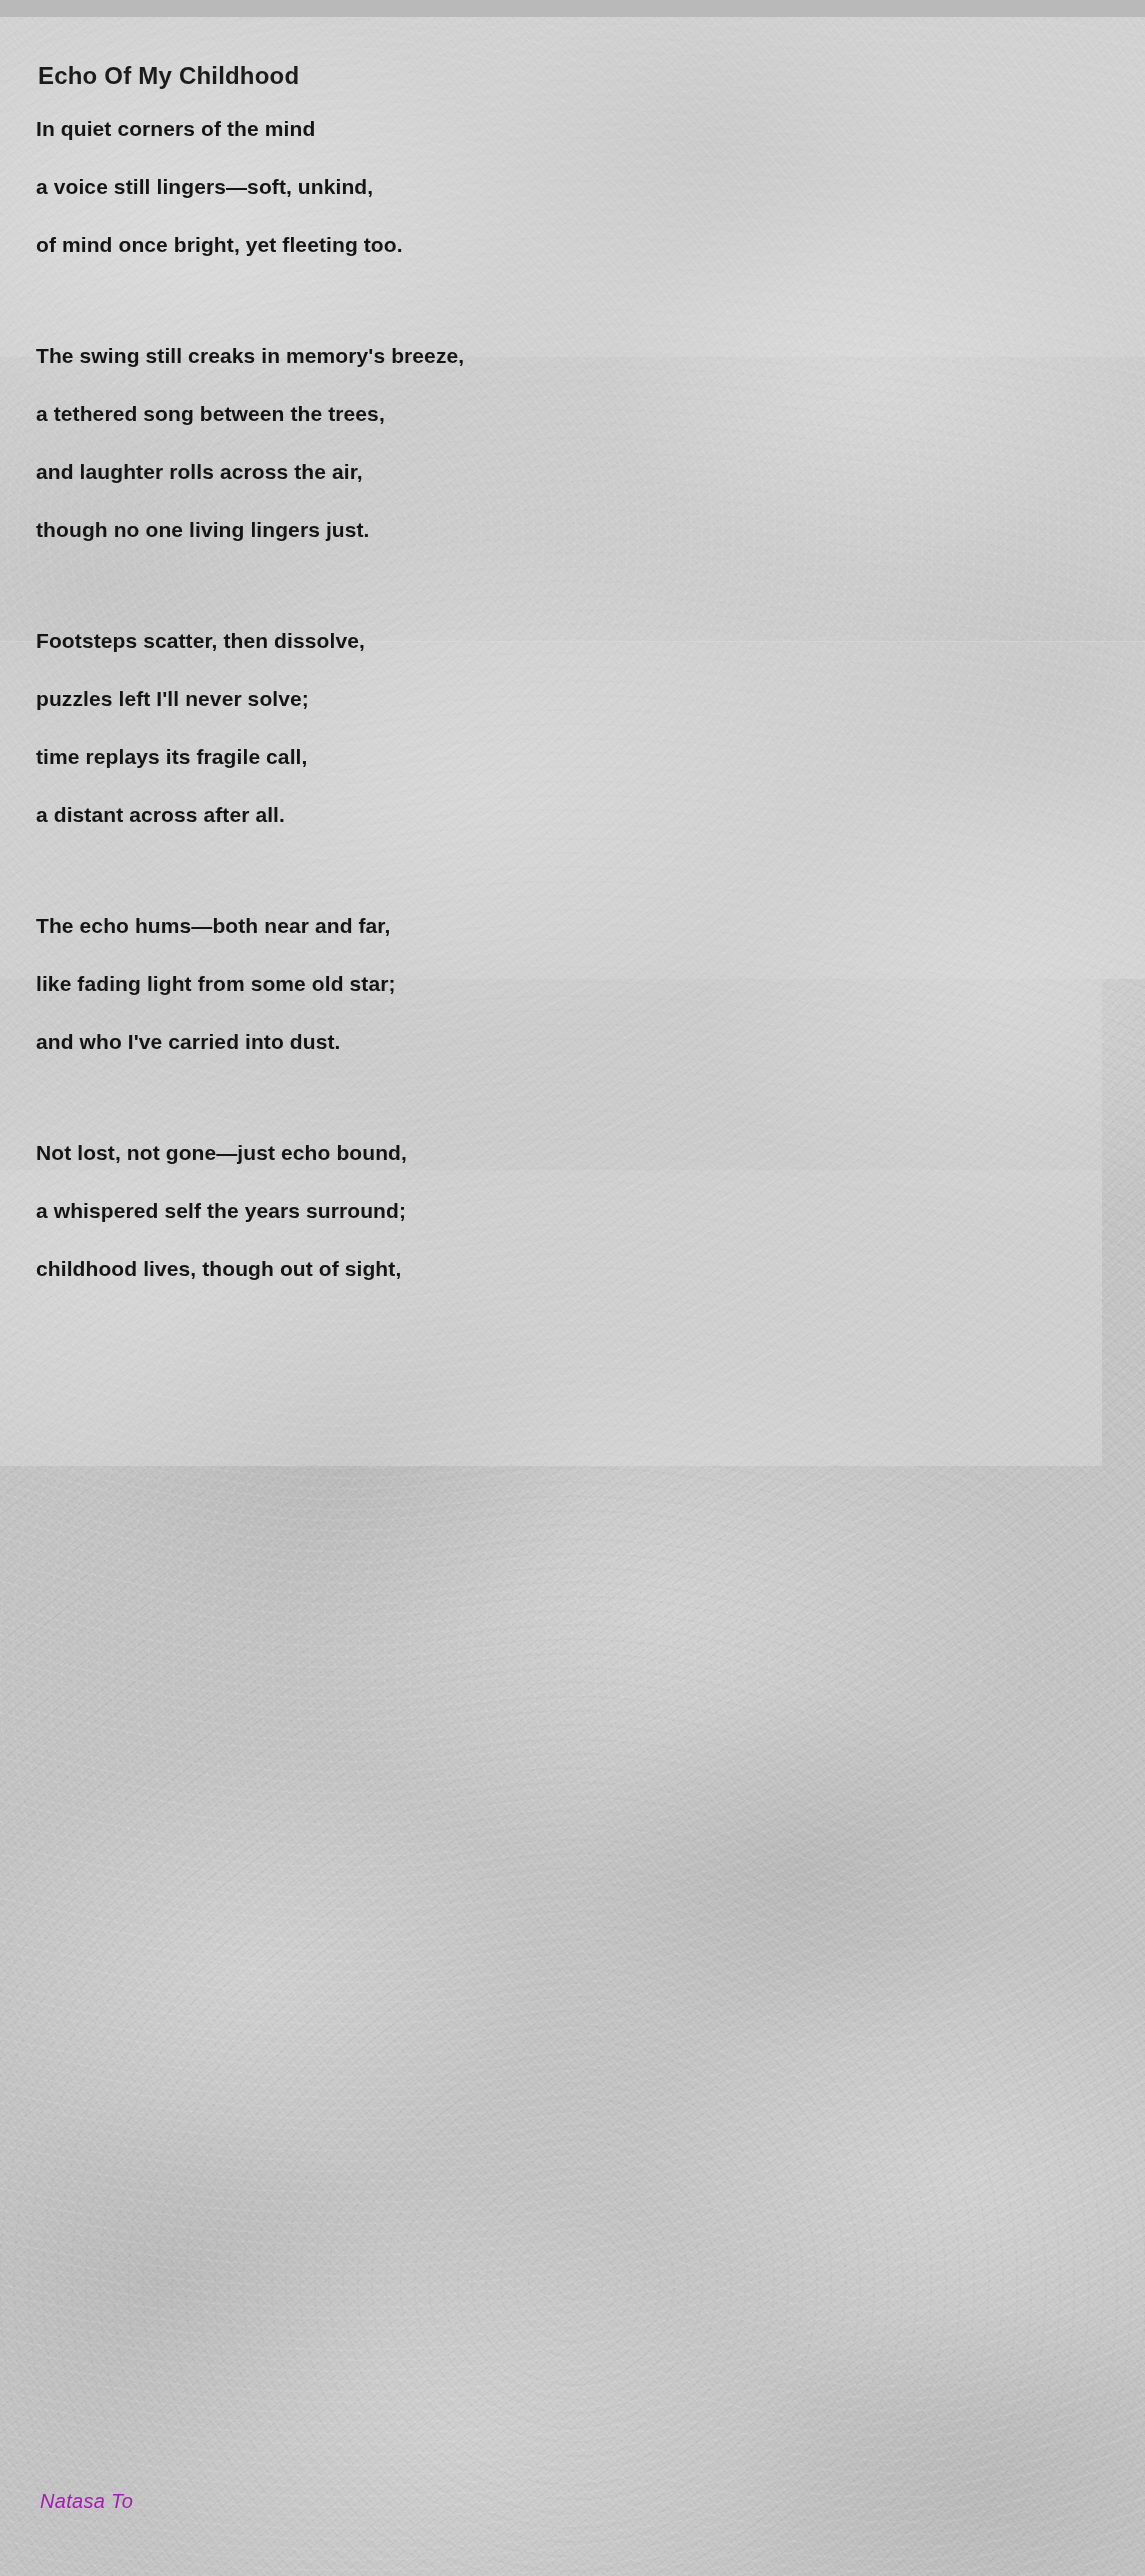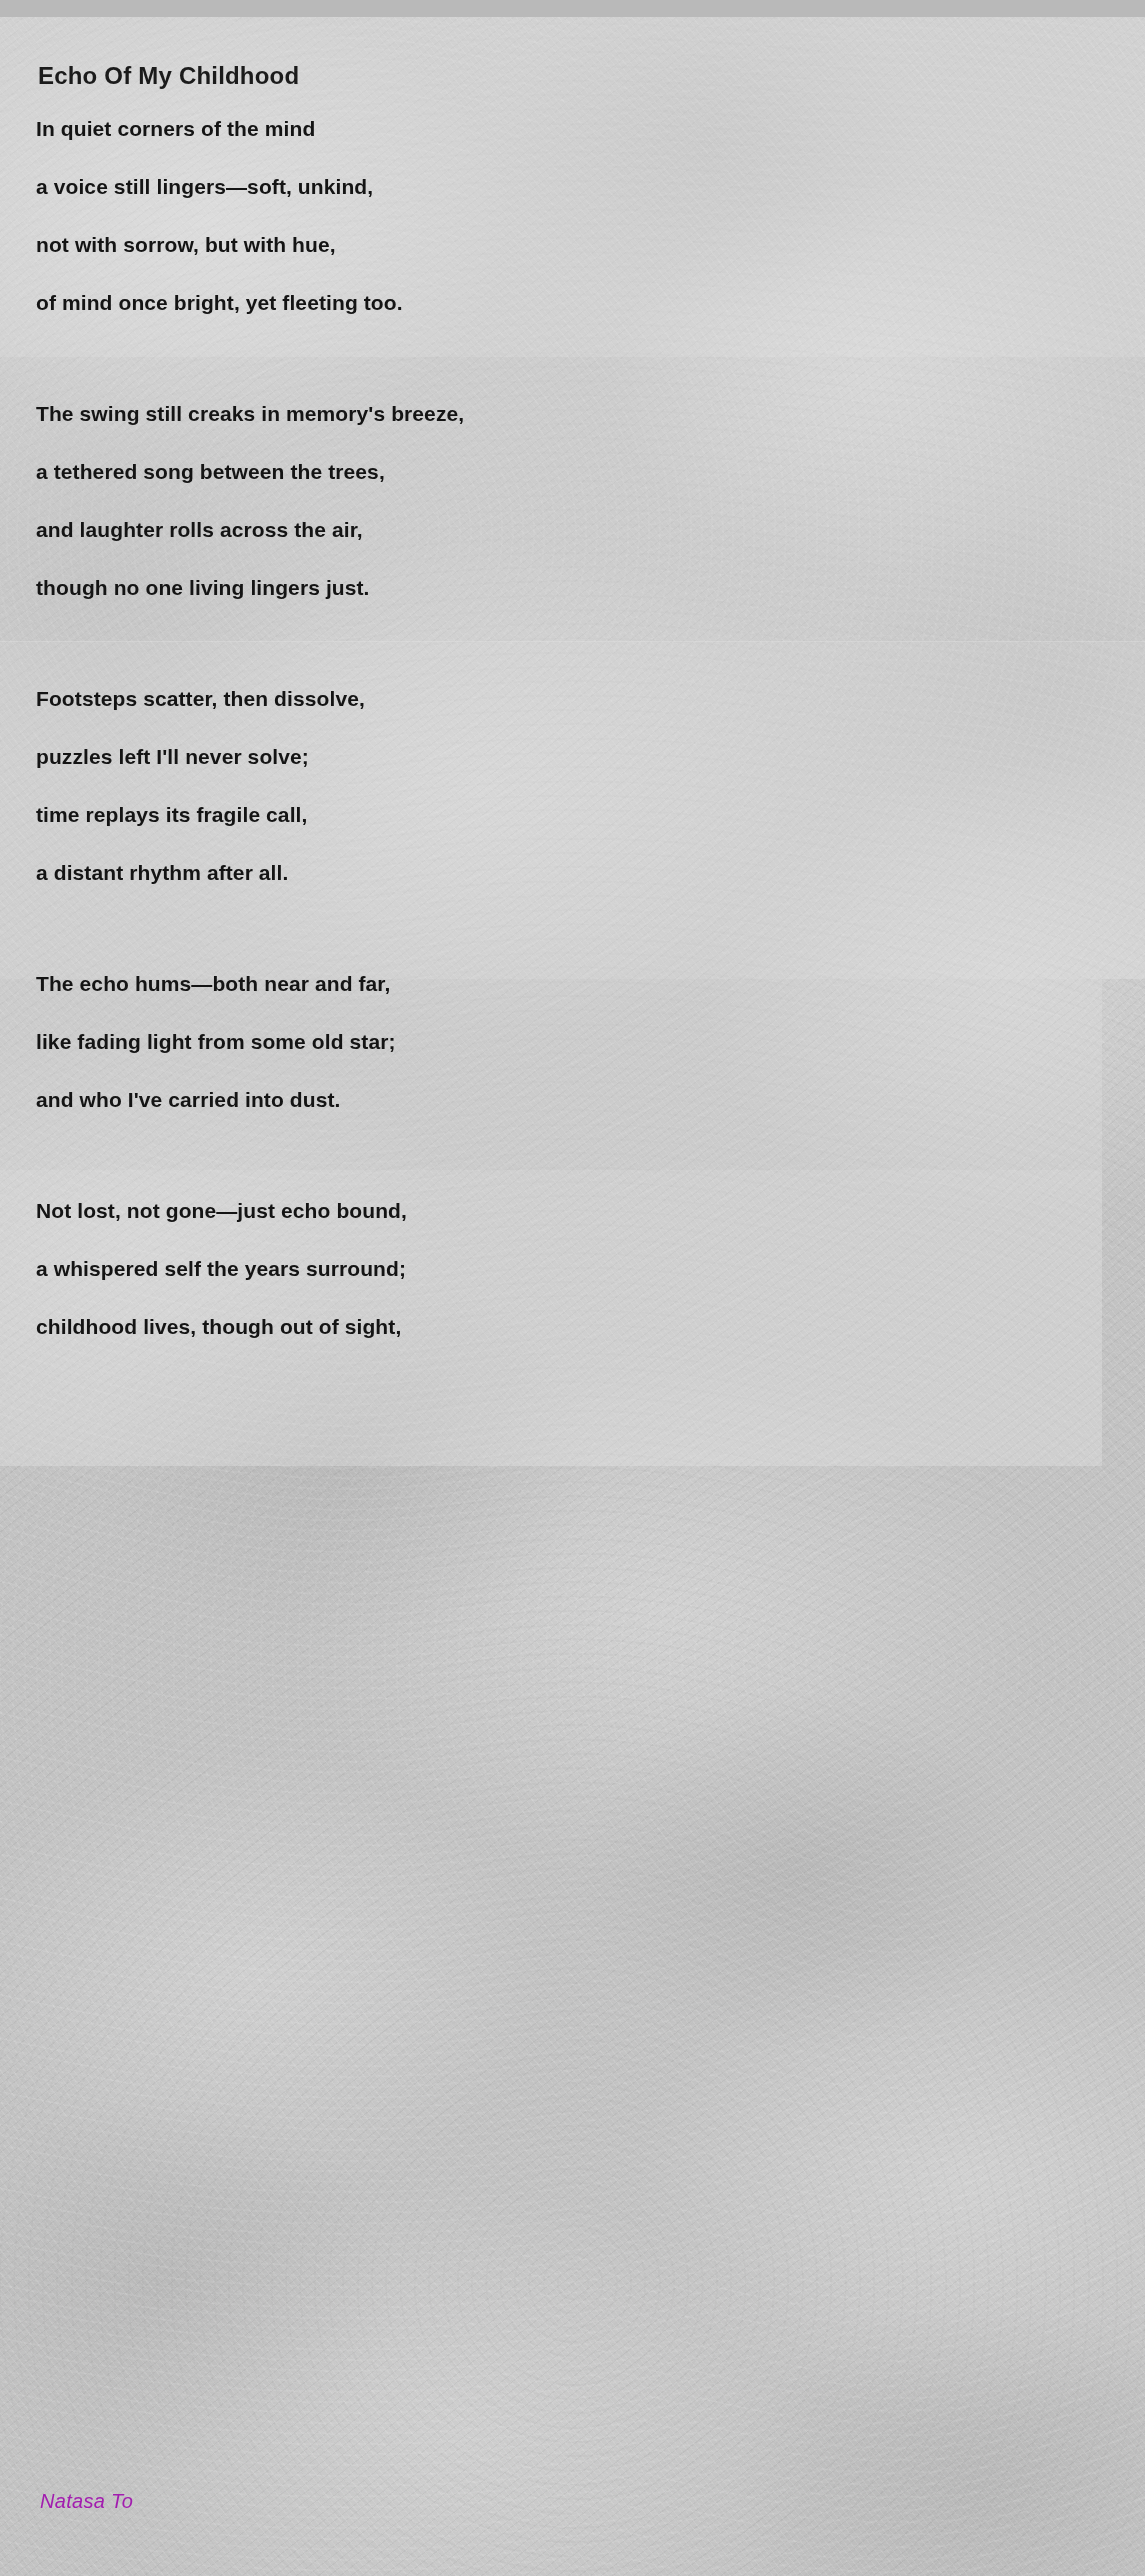--- a/index.html
+++ b/index.html
@@ -152,36 +152,35 @@
 
   <div class="content">
 
     <h1 class="poem-title">Echo Of My Childhood</h1>
 
     <div class="poem-body">
 
       <div class="stanza">
         <div class="line">In quiet corners of the mind</div>
         <div class="line">a voice still lingers—soft, unkind,</div>
-        <div class="line">not with sorrow, but with hue,</div>
         <div class="line">of mind once bright, yet fleeting too.</div>
       </div>
 
       <div class="stanza">
         <div class="line">The swing still creaks in memory's breeze,</div>
         <div class="line">a tethered song between the trees,</div>
         <div class="line">and laughter rolls across the air,</div>
         <div class="line">though no one living lingers just.</div>
       </div>
 
       <div class="stanza">
         <div class="line">Footsteps scatter, then dissolve,</div>
         <div class="line">puzzles left I'll never solve;</div>
         <div class="line">time replays its fragile call,</div>
-        <div class="line">a distant rhythm after all.</div>
+        <div class="line">a distant across after all.</div>
       </div>
 
       <div class="stanza">
         <div class="line">The echo hums—both near and far,</div>
         <div class="line">like fading light from some old star;</div>
         <div class="line">and who I've carried into dust.</div>
       </div>
 
       <div class="stanza">
         <div class="line">Not lost, not gone—just echo bound,</div>

